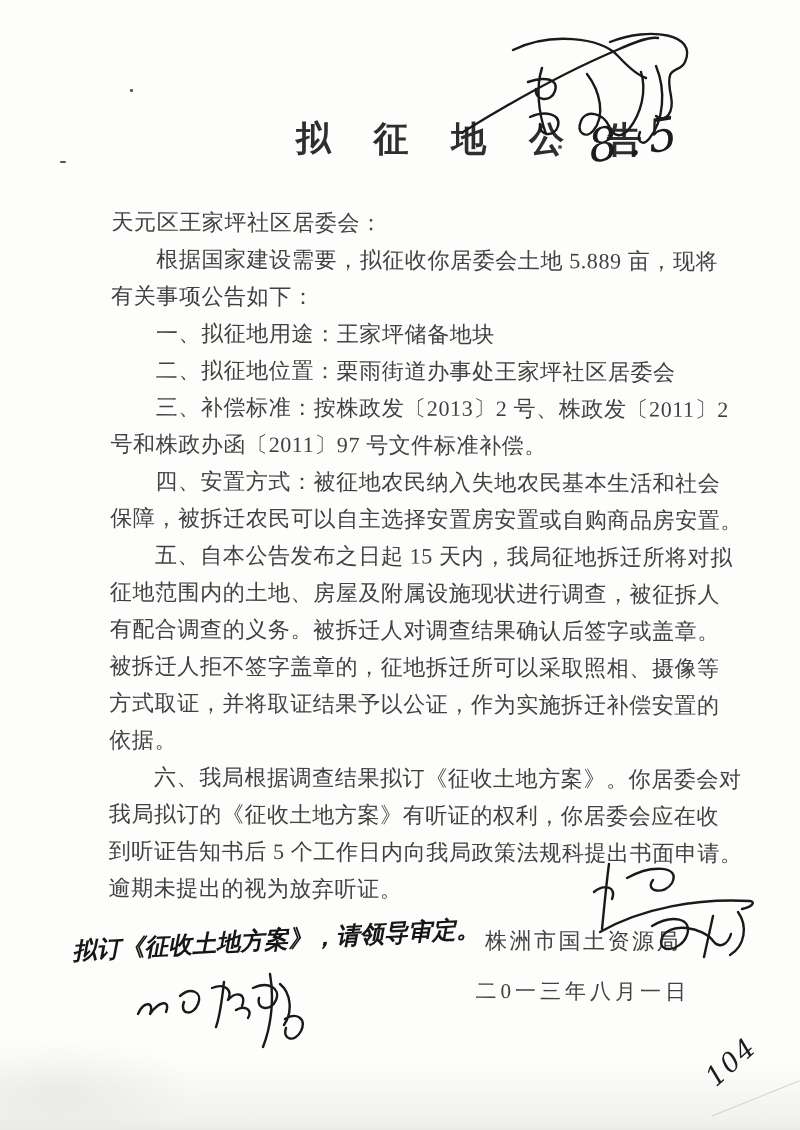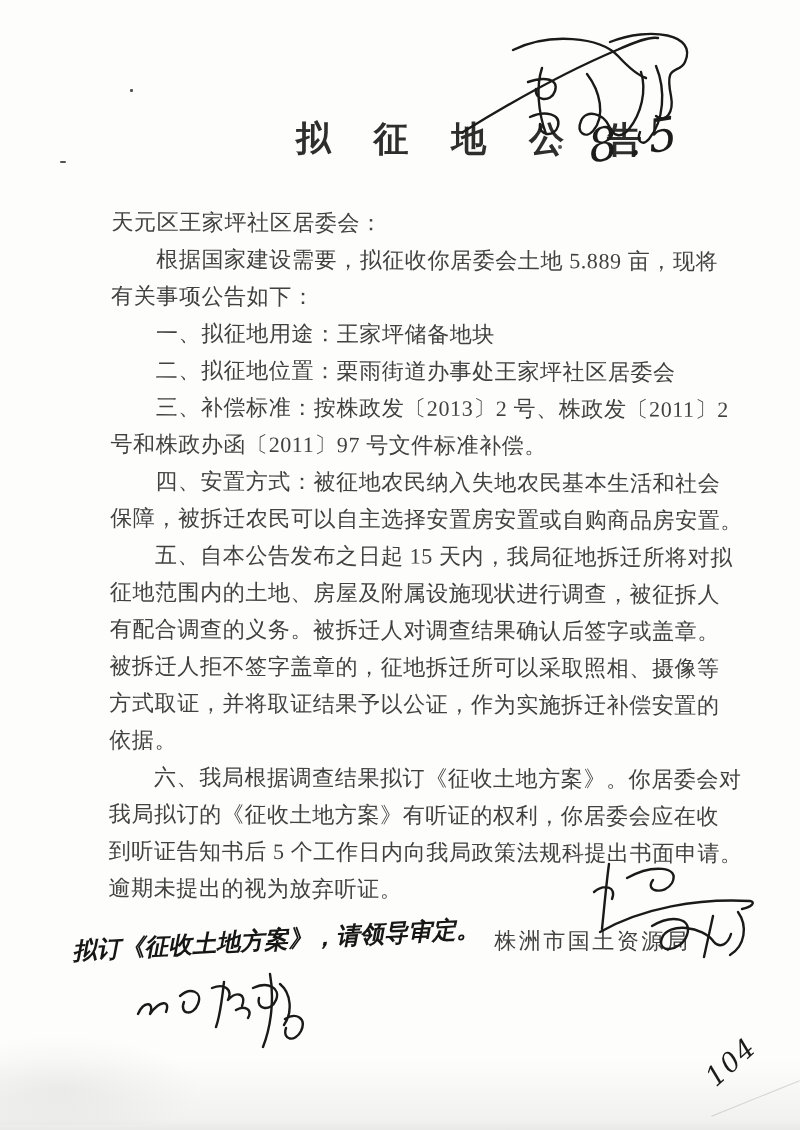--- a/index.html
+++ b/index.html
@@ -105,20 +105,21 @@
         <div class="line">方式取证，并将取证结果予以公证，作为实施拆迁补偿安置的</div>
         <div class="line">依据。</div>
         <div class="line indent">六、我局根据调查结果拟订《征收土地方案》。你居委会对</div>
         <div class="line">我局拟订的《征收土地方案》有听证的权利，你居委会应在收</div>
         <div class="line">到听证告知书后 5 个工作日内向我局政策法规科提出书面申请。</div>
         <div class="line">逾期未提出的视为放弃听证。</div>
       </div>
 
     <div class="sign-block">
       <div class="sign-org">株洲市国土资源局</div>
+      <div class="sign-date">二0一三年八月一日</div>
     </div>
   </div>
 
   <svg class="sig" style="left:450px; top:20px;" width="320" height="150" viewBox="0 0 320 150">
     <path d="M13,112 C55,86 115,52 167,30 C185,22 200,16 208,18"></path>
     <path d="M63,30 C100,12 150,17 168,36 C180,49 190,56 196,58"></path>
     <path d="M160,22 C200,6 248,14 235,42 C229,55 214,42 221,76 C224,92 216,104 206,96"></path>
     <path d="M92,48 C86,66 88,92 96,114 M78,62 C95,56 109,59 105,71 C101,83 84,81 86,69 M80,97 C95,90 111,94 108,106 C105,118 88,116 90,104"></path>
     <path d="M137,54 C150,71 156,96 143,111 C136,119 126,113 131,101 C136,89 153,93 159,106 C163,116 171,119 179,109 C191,94 197,71 191,52"></path>
     <path d="M206,46 C216,70 214,101 199,119 C193,126 186,122 190,112"></path>

